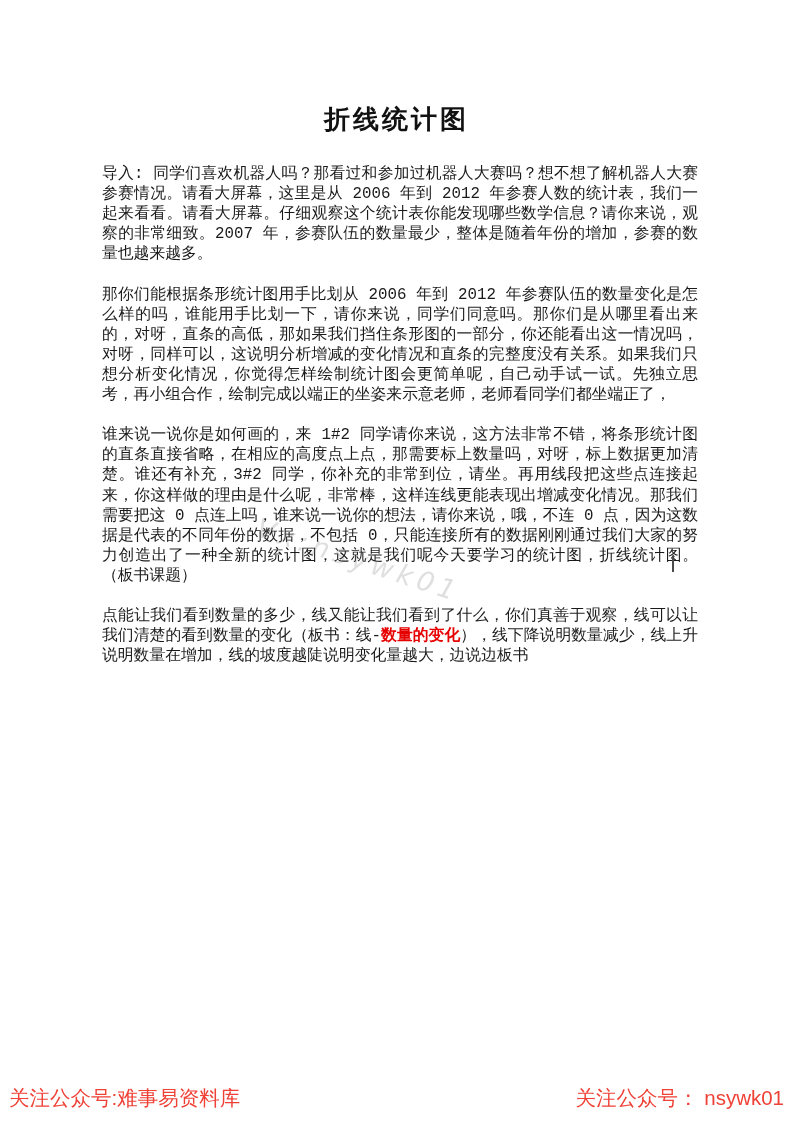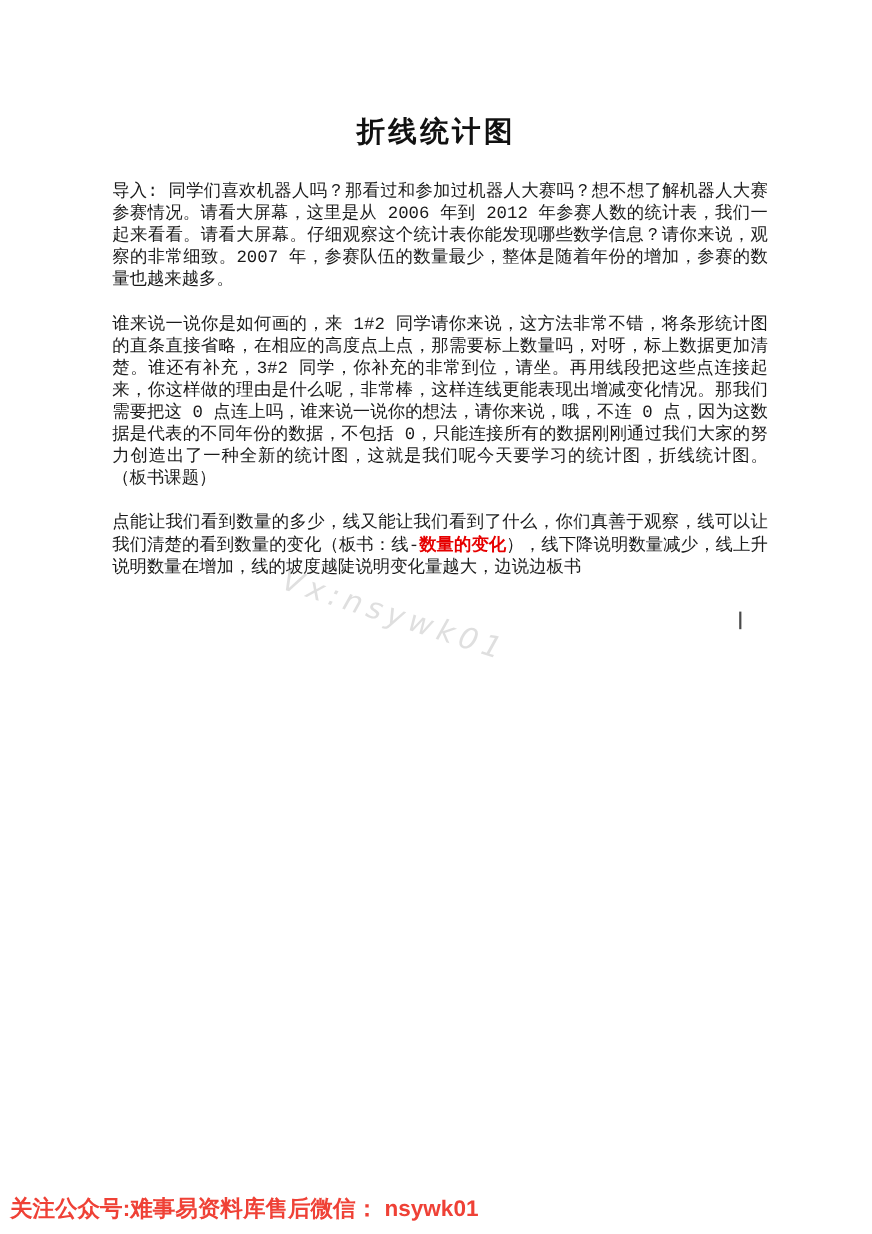--- a/index.html
+++ b/index.html
@@ -66,43 +66,45 @@
     width: 1.5px;
     height: 16px;
     background: #4a4a4a;
   }
   .footer-banner {
     position: absolute;
     left: 9px;
     right: 9px;
     top: 1084px;
     display: flex;
+    justify-content: space-between;
     align-items: baseline;
     font-family: "Liberation Sans", "DejaVu Sans", sans-serif;
-    font-weight: bold;
+    font-weight: normal;
     font-size: 20.5px;
     color: #ef4136;
     white-space: nowrap;
   }
 </style>
 </head>
 <body>
 
 <div class="page">
 
   <h1 class="doc-title">折线统计图</h1>
 
   <div class="body-text">
       <p><span>导入: 同学们喜欢机器人吗？那看过和参加过机器人大赛吗？想不想了解机器人大赛参赛情况。请看大屏幕，这里是从 2006 年到 2012 年参赛人数的统计表，我们一起来看看。请看大屏幕。仔细观察这个统计表你能发现哪些数学信息？请你来说，观察的非常细致。2007 年，参赛队伍的数量最少，整体是随着年份的增加，参赛的数量也越来越多。</span></p>
+      <p><span>那你们能根据条形统计图用手比划从 2006 年到 2012 年参赛队伍的数量变化是怎么样的吗，谁能用手比划一下，请你来说，同学们同意吗。那你们是从哪里看出来的，对呀，直条的高低，那如果我们挡住条形图的一部分，你还能看出这一情况吗，对呀，同样可以，这说明分析增减的变化情况和直条的完整度没有关系。如果我们只想分析变化情况，你觉得怎样绘制统计图会更简单呢，自己动手试一试。先独立思考，再小组合作，绘制完成以端正的坐姿来示意老师，老师看同学们都坐端正了，</span></p>
       <p><span>谁来说一说你是如何画的，来 1#2 同学请你来说，这方法非常不错，将条形统计图的直条直接省略，在相应的高度点上点，那需要标上数量吗，对呀，标上数据更加清楚。谁还有补充，3#2 同学，你补充的非常到位，请坐。再用线段把这些点连接起来，你这样做的理由是什么呢，非常棒，这样连线更能表现出增减变化情况。那我们需要把这 0 点连上吗，谁来说一说你的想法，请你来说，哦，不连 0 点，因为这数据是代表的不同年份的数据，不包括 0，只能连接所有的数据刚刚通过我们大家的努力创造出了一种全新的统计图，这就是我们呢今天要学习的统计图，折线统计图。（板书课题）</span></p>
       <p><span>点能让我们看到数量的多少，线又能让我们看到了什么，你们真善于观察，线可以让我们清楚的看到数量的变化（板书：线-</span><span class="red-bold">数量的变化</span><span>），线下降说明数量减少，线上升说明数量在增加，线的坡度越陡说明变化量越大，边说边板书</span></p>
     </div>
 
   <div class="watermark">Vx:nsywk01</div>
 
   <div class="cursor-mark"></div>
 
   <div class="footer-banner">
     <span>关注公众号:难事易资料库</span>
-    <span>售后微信： nsywk01</span>
+    <span>关注公众号： nsywk01</span>
   </div>
 
 </div>
 
 </body></html>

